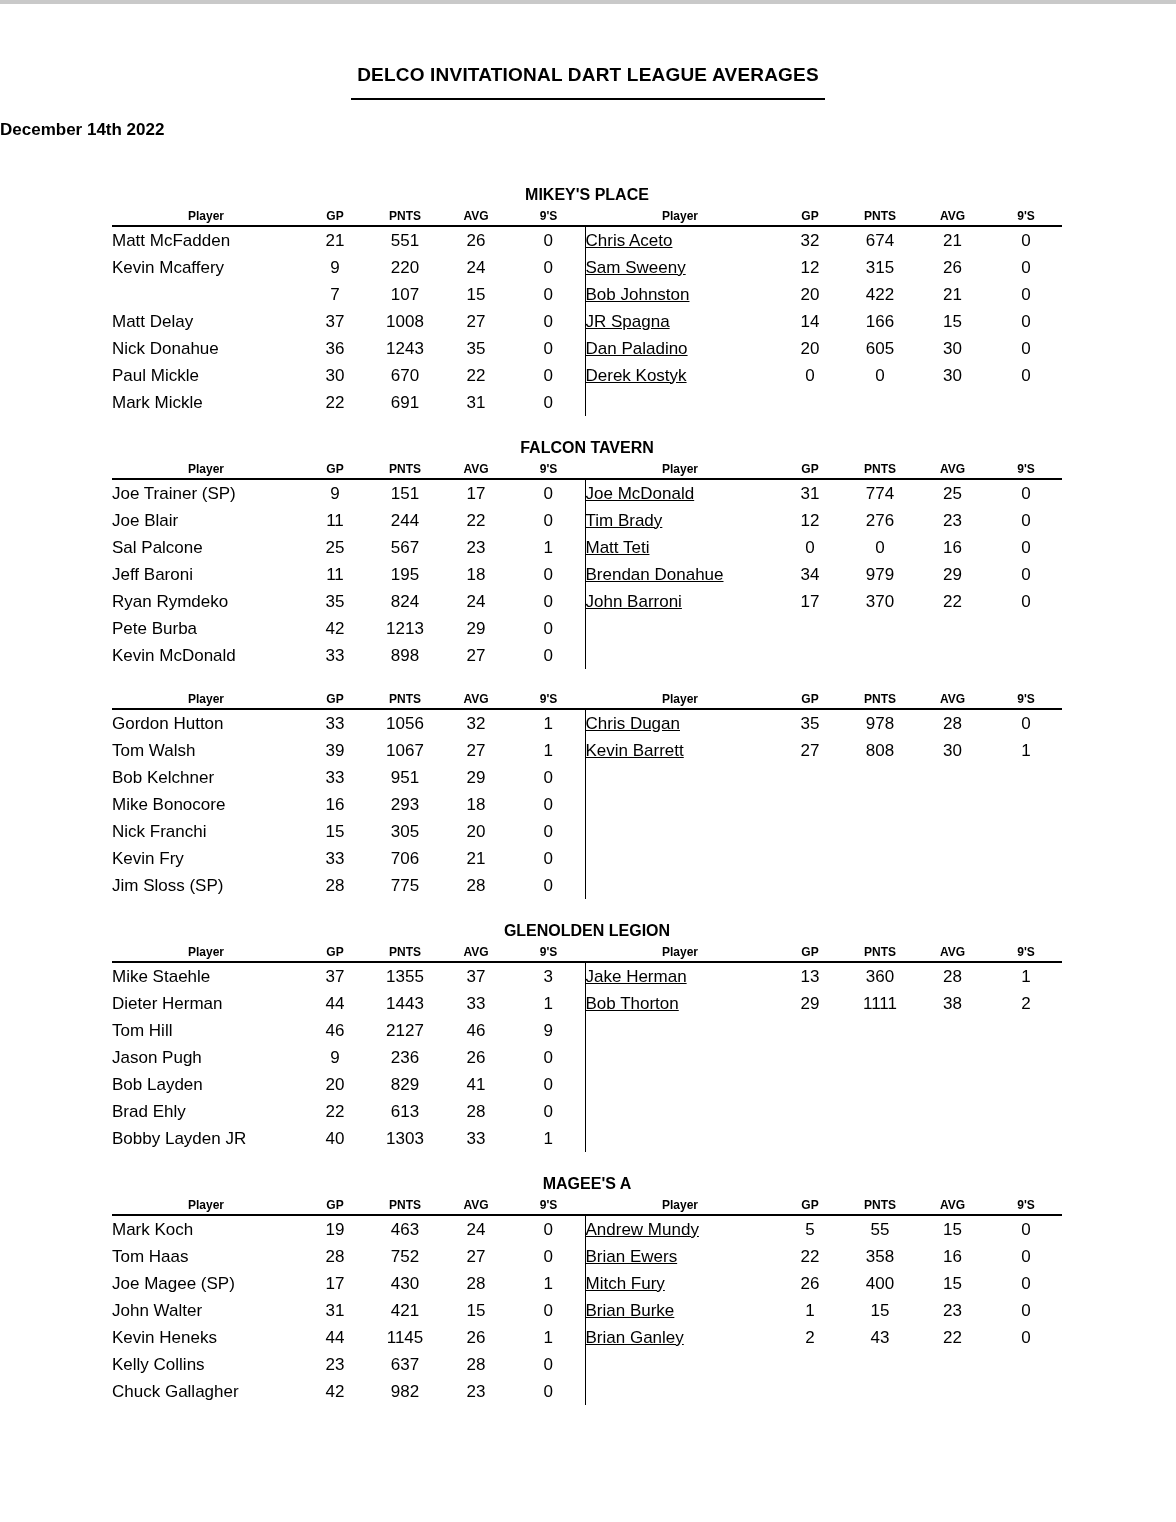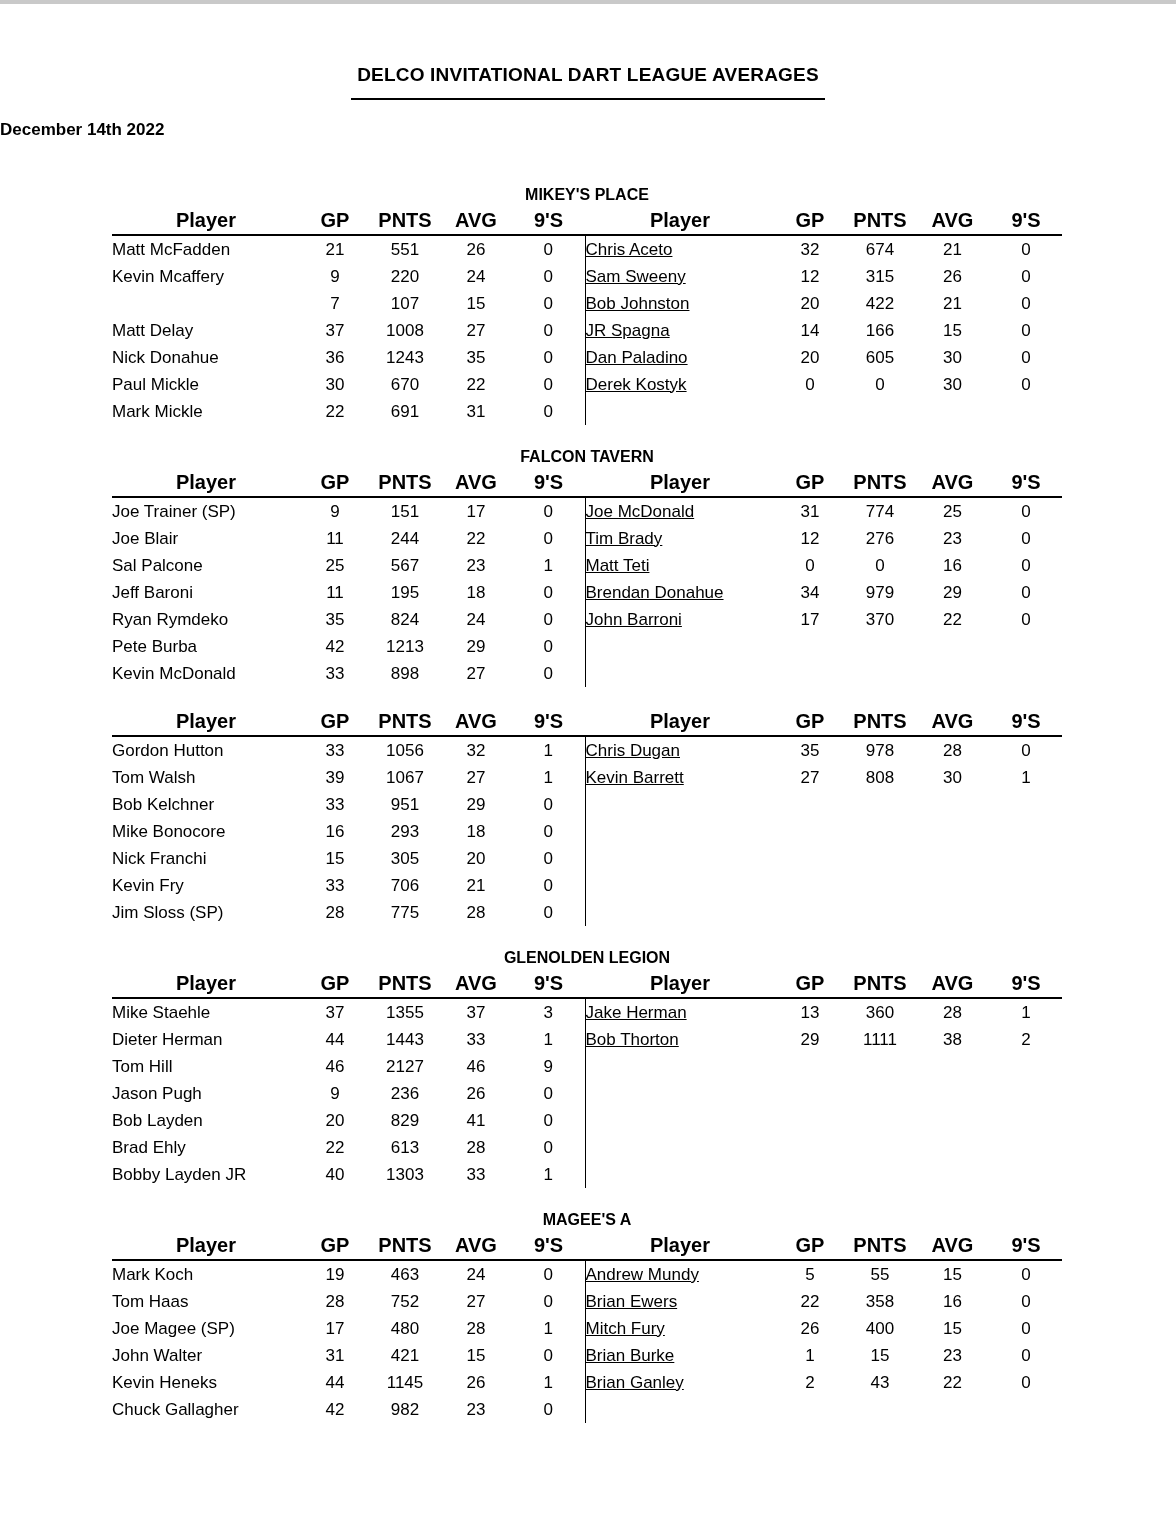--- a/index.html
+++ b/index.html
@@ -55,21 +55,21 @@
   }
   table.avg-table {
     border-collapse: collapse;
     table-layout: fixed;
     width: 950px;
   }
   table.avg-table thead tr {
     border-bottom: 2px solid #000;
   }
   table.avg-table th {
-    font-size: 20px;
+    font-size: 12px;
     font-weight: bold;
     padding: 0 0 2px 0;
     text-align: center;
     white-space: nowrap;
   }
   table.avg-table td {
     font-size: 17px;
     height: 27px;
     padding: 0;
     white-space: nowrap;
@@ -615,21 +615,21 @@
               <td class="num">0</td>
               <td class="player div-l">Brian Ewers</td>
               <td class="num">22</td>
               <td class="num">358</td>
               <td class="num">16</td>
               <td class="num">0</td>
             </tr>
             <tr>
               <td class="player">Joe Magee (SP)</td>
               <td class="num">17</td>
-              <td class="num">480</td>
+              <td class="num">430</td>
               <td class="num">28</td>
               <td class="num">1</td>
               <td class="player div-l">Mitch Fury</td>
               <td class="num">26</td>
               <td class="num">400</td>
               <td class="num">15</td>
               <td class="num">0</td>
             </tr>
             <tr>
               <td class="player">John Walter</td>
@@ -647,20 +647,32 @@
               <td class="player">Kevin Heneks</td>
               <td class="num">44</td>
               <td class="num">1145</td>
               <td class="num">26</td>
               <td class="num">1</td>
               <td class="player div-l">Brian Ganley</td>
               <td class="num">2</td>
               <td class="num">43</td>
               <td class="num">22</td>
               <td class="num">0</td>
+            </tr>
+            <tr>
+              <td class="player">Kelly Collins</td>
+              <td class="num">23</td>
+              <td class="num">637</td>
+              <td class="num">28</td>
+              <td class="num">0</td>
+              <td class="player div-l"></td>
+              <td class="num"></td>
+              <td class="num"></td>
+              <td class="num"></td>
+              <td class="num"></td>
             </tr>
             <tr>
               <td class="player">Chuck Gallagher</td>
               <td class="num">42</td>
               <td class="num">982</td>
               <td class="num">23</td>
               <td class="num">0</td>
               <td class="player div-l"></td>
               <td class="num"></td>
               <td class="num"></td>

